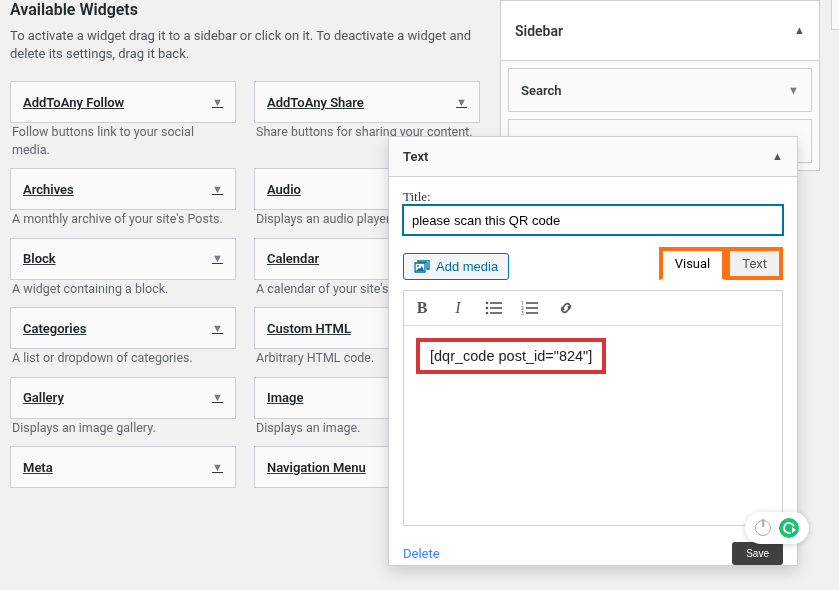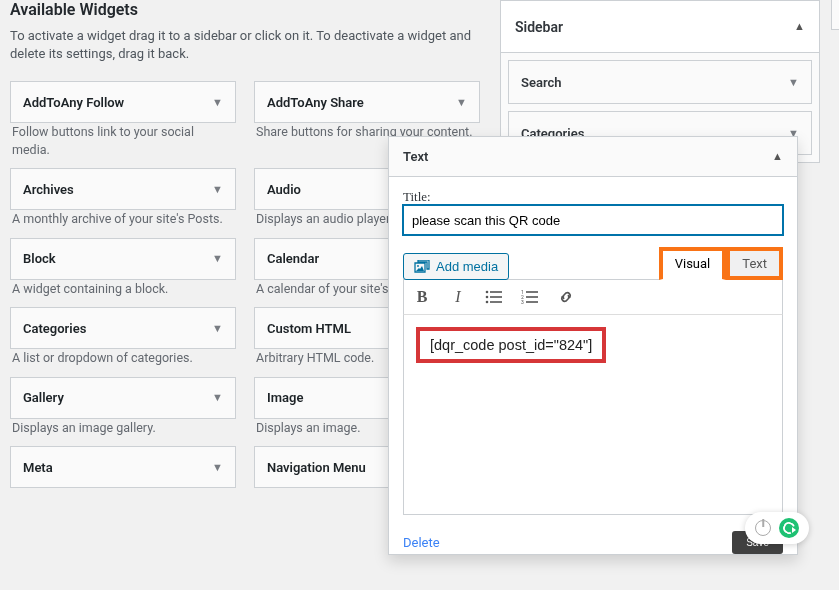--- a/index.html
+++ b/index.html
@@ -45,20 +45,21 @@
     }
     .widget-box {
       background: #fafafa;
       border: 1px solid #ccd0d4;
       height: 42px;
       display: flex;
       align-items: center;
       justify-content: space-between;
       padding: 0 12px;
       cursor: move;
+      text-decoration: underline;
     }
     .widget-name {
       font-weight: 600;
       font-size: 13px;
       color: #1d2327;
     }
     .widget-caret {
       color: #787c82;
       font-size: 11px;
     }
@@ -71,21 +72,21 @@
     .widget-cell { }
     .sidebar-panel {
       background: #fafafa;
       border: 1px solid #ccd0d4;
       margin-bottom: 14px;
     }
     .sidebar-header {
       display: flex;
       align-items: center;
       justify-content: space-between;
-      height: 52px;
+      height: 60px;
       padding: 0 14px;
       background: #fff;
       border-bottom: 1px solid #ccd0d4;
     }
     .sidebar-header .title {
       font-weight: 600;
       font-size: 14px;
     }
     .sidebar-header .caret { color: #555; font-size: 11px; }
     .sidebar-item {
@@ -134,21 +135,21 @@
       box-shadow: 0 0 0 1px #0073aa;
       padding: 12px 8px;
       font-size: 13px;
       outline: none;
       margin-bottom: 12px;
     }
     .toolbar-row {
       display: flex;
       justify-content: space-between;
       align-items: flex-end;
-      margin-bottom: 0;
+      margin-bottom: 11px;
       gap: 48px;
     }
     .add-media-btn {
       border: 1px solid #0071a1;
       color: #0071a1;
       background: #f3f5f6;
       border-radius: 3px;
       padding: 5px 10px;
       font-size: 13px;
       display: inline-flex;

